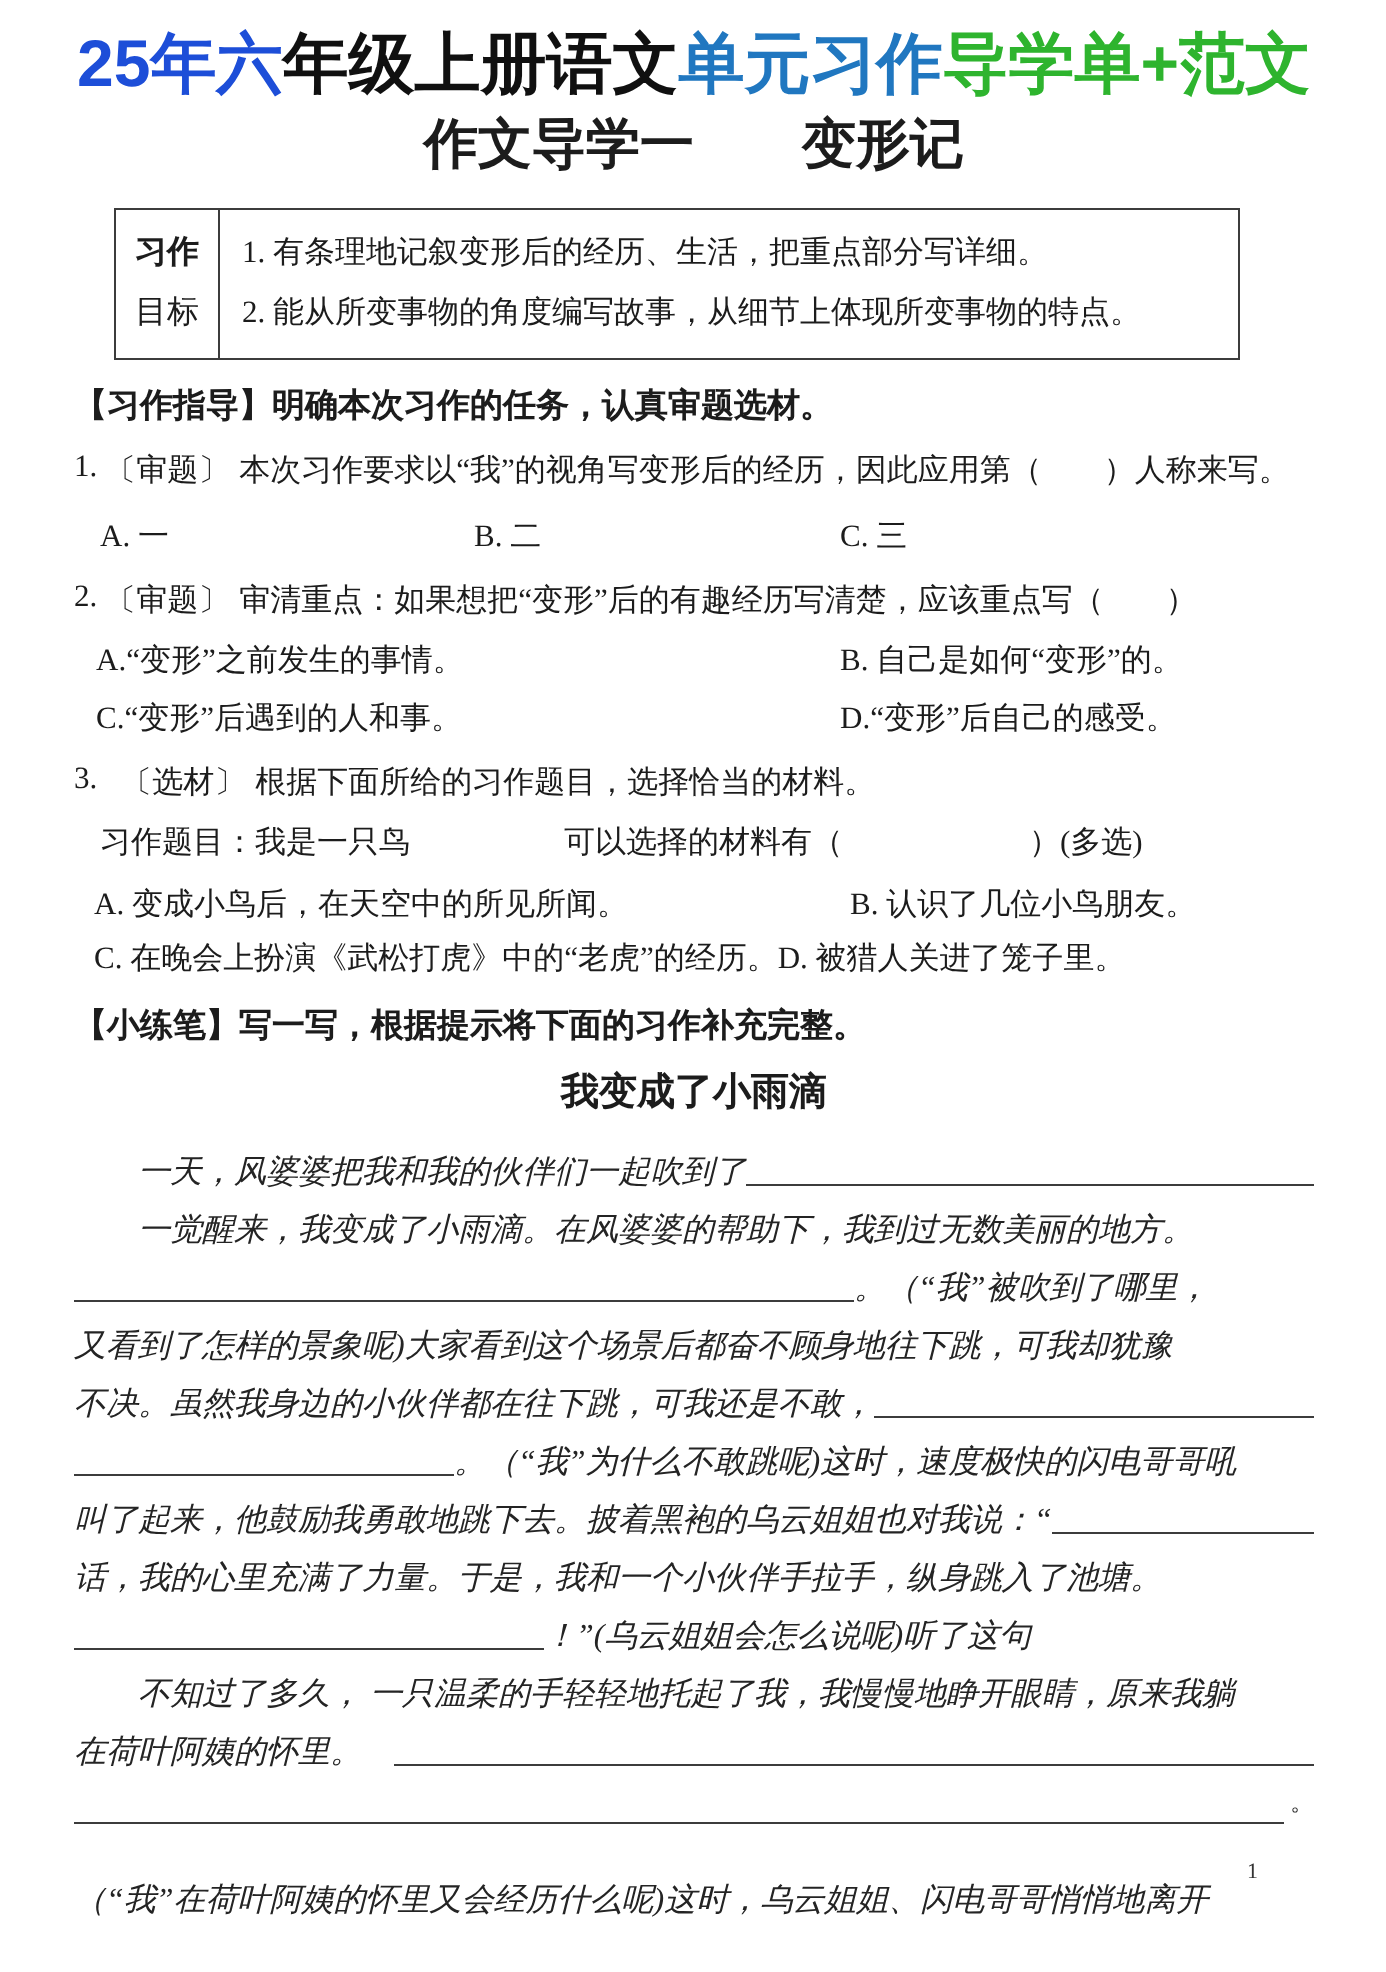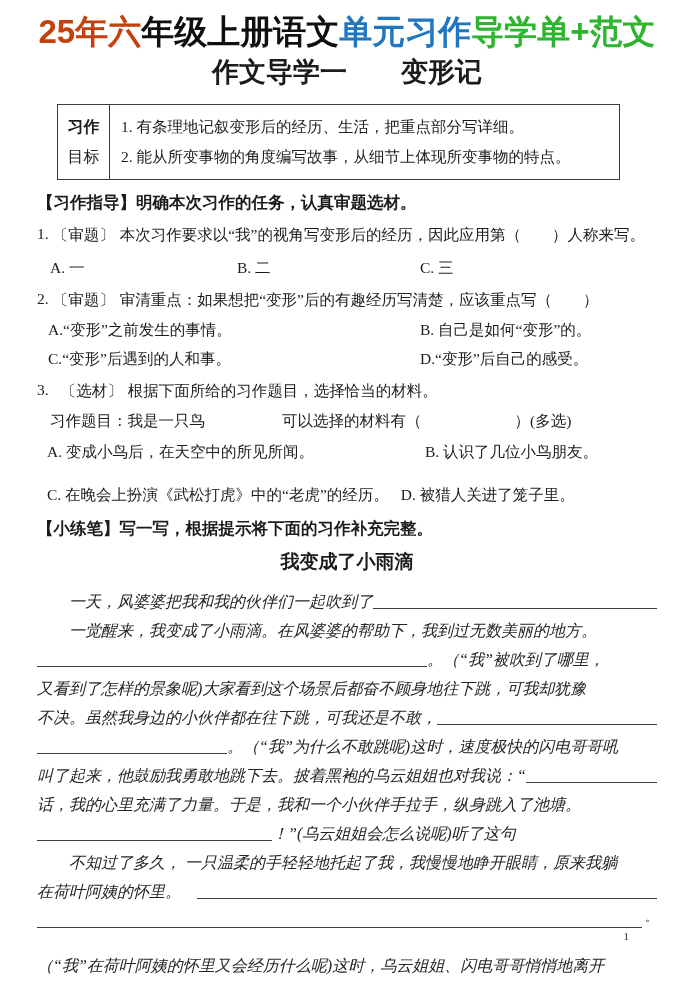--- a/index.html
+++ b/index.html
@@ -65,21 +65,21 @@
   .q-num { margin-right: 4px; }
   .q-num.wide { margin-right: 12px; }
   .q-tag { margin-right: 5px; }
   .opts3 { display: flex; padding-left: 13px; margin-top: 12px; white-space: pre; }
   .opts3 .o1 { width: 187px; }
   .opts3 .o2 { width: 183px; }
   .opts2 { display: grid; grid-template-columns: 372px 1fr; padding-left: 11px; margin-top: 9px; row-gap: 8px; white-space: pre; }
   .q3-subline { display: flex; padding-left: 13px; margin-top: 9px; white-space: pre; }
   .q3-subline .topic { width: 232px; }
   .q3-row1 { display: grid; grid-template-columns: 378px 1fr; padding-left: 10px; margin-top: 10px; white-space: pre; }
-  .q3-row2 { display: flex; padding-left: 10px; margin-top: 22px; white-space: pre; gap: 12px; }
+  .q3-row2 { display: flex; padding-left: 10px; margin-top: 6px; white-space: pre; }
 
   
   .essay-title {
     text-align: center;
     font-family: "Liberation Sans", "DejaVu Sans", sans-serif;
     font-weight: 700;
     font-size: 19px;
     margin-top: 9px;
   }
   .essay {
@@ -105,21 +105,21 @@
     right: 64px; top: 930px;
     font-size: 11px;
     color: #333;
   }
 </style>
 </head>
 <body>
 
 <div class="page">
 
-  <div class="title"><span style="color: #c2410c;">25年六</span><span style="color: rgb(16, 16, 16);">年级上册语文</span><span style="color: rgb(32, 119, 192);">单元习作</span><span style="color: rgb(46, 180, 46);">导学单+范文</span></div>
+  <div class="title"><span style="color: #1d4ed8;">25年六</span><span style="color: rgb(16, 16, 16);">年级上册语文</span><span style="color: rgb(32, 119, 192);">单元习作</span><span style="color: rgb(46, 180, 46);">导学单+范文</span></div>
   <div class="subtitle">作文导学一　　变形记</div>
 
   <div class="goal-table">
     <div class="goal-label">
       <span class="lbl-top">习作</span>
       <span class="lbl-bottom">目标</span>
     </div>
     <div class="goal-body">
       <div>1. 有条理地记叙变形后的经历、生活，把重点部分写详细。</div>
       <div>2. 能从所变事物的角度编写故事，从细节上体现所变事物的特点。</div>

